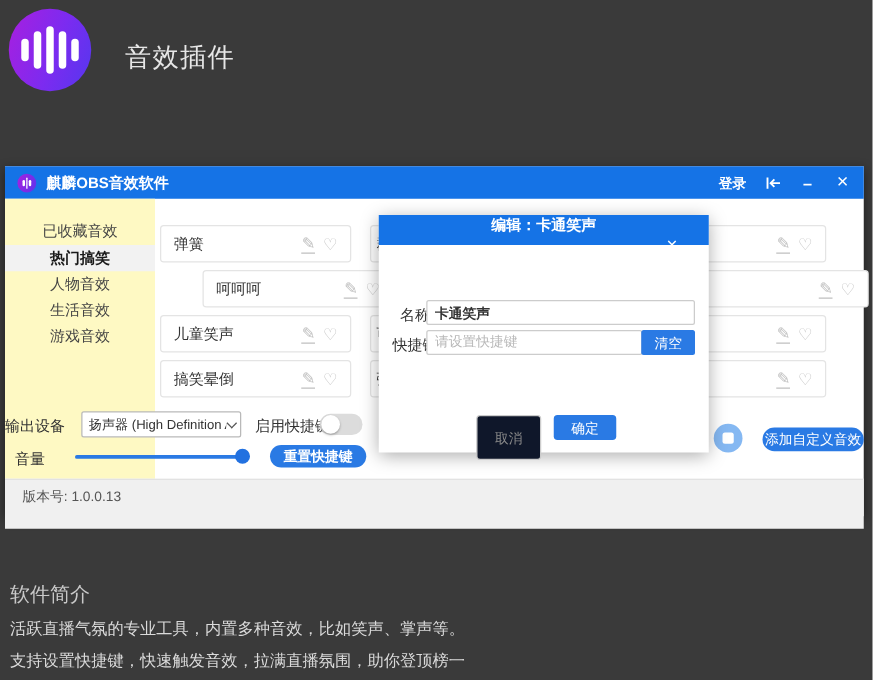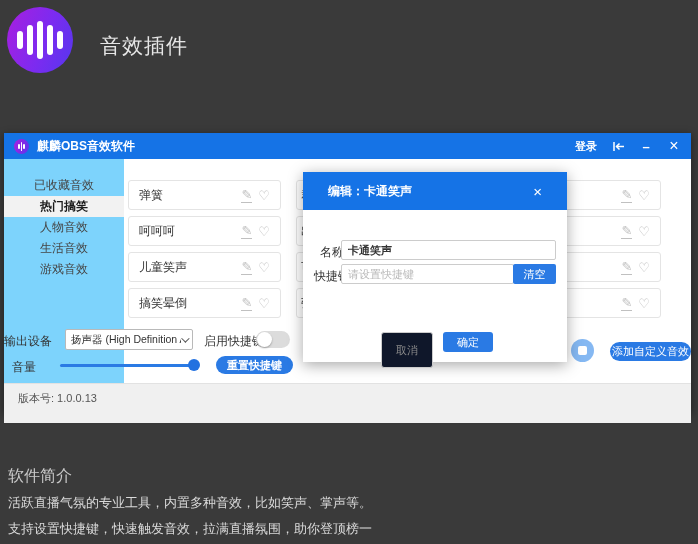--- a/index.html
+++ b/index.html
@@ -42,35 +42,35 @@
   }
   .tb-icon i { display:block; width:1.5px; background:#fff; border-radius:1px; }
   .tb-title { font-size:12px; font-weight:bold; }
   .tb-right { margin-left:auto; display:flex; align-items:center; gap:14px; }
   .tb-login { font-size:11px; font-weight:bold; cursor:pointer; }
   .tb-btn { display:flex; align-items:center; justify-content:center;
     width:14px; height:14px; cursor:pointer; color:#fff; font-size:13px; }
   .tb-minus { font-weight:bold; letter-spacing:0; }
 
   
-  .sidebar { position:absolute; left:0; top:26px; width:120px; height:224px; background:#7dd3fc; padding-top:16px; }
+  .sidebar { position:absolute; left:0; top:26px; width:120px; height:224px; background:#fef9c3; padding-top:16px; }
   .side-item {
     height:21px; line-height:21px; text-align:center;
     font-size:12px; color:#454545; cursor:pointer;
   }
   .side-item.active { background:#f2f2f2; color:#1a1a1a; font-weight:bold; }
 
   
   .card {
     position:absolute; width:153px; height:30px;
     background:#fff; border:1px solid #e4e4e4; border-radius:3px;
     display:flex; align-items:center; padding:0 10px; gap:6px;
   }
   .card.c1 { left:124px; } .card.c2 { left:292px; padding-left:4px; } .card.c3 { left:505px; width:152px; }
-  .card.r0 { top:47px; } .card.r1 { top:83px; } .card.r2 { top:119px; } .card.r3 { top:155px; }
+  .card.r0 { top:47px; } .card.r1 { top:83px;margin-left:34px; } .card.r2 { top:119px; } .card.r3 { top:155px; }
   .card .name { font-size:12px; color:#333; flex:1 1 auto; white-space:nowrap; overflow:hidden; }
   .card .ico { font-size:13px; color:#c0c0c0; cursor:pointer; line-height:1; }
   .card .edit { border-bottom:1px solid #c0c0c0; padding-bottom:1px; }
 
   
   .lbl { position:absolute; font-size:12px; color:#333; }
   .dropdown {
     position:absolute; left:61px; top:196px; width:128px; height:21px;
     border:1px solid #b9b9b9; border-radius:2px; background:#fff;
     display:flex; align-items:center; padding:0 5px; cursor:pointer;
@@ -108,22 +108,22 @@
     background:#f0f0f0; border-top:1px solid #e2e2e2;
     font-size:11px; color:#555; line-height:29px; padding-left:14px;
   }
 
   
   .modal {
     position:absolute; left:299px; top:39px; width:264px; height:190px;
     background:#fff; box-shadow:0 3px 14px rgba(0,0,0,.35); z-index:10;
   }
   .modal-head {
-    height:38px; background:#1573e6; color:#fff;
-    display:flex; align-items:center; padding:0 25px;
+    height:24px; background:#1573e6; color:#fff;
+    display:flex; align-items:center; padding:0 25px;flex-direction:column;
   }
   .modal-title { font-size:12px; font-weight:bold; }
   .modal-close { margin-left:auto; font-size:15px; cursor:pointer; line-height:1; }
   .m-lbl { position:absolute; font-size:12px; color:#333; }
   .m-input {
     position:absolute; height:20px; border:1px solid #ccc; border-radius:2px;
     font-size:11px; padding:0 6px; color:#333; outline:none;
     font-family:"Liberation Sans","DejaVu Sans",sans-serif;
   }
   .m-input::placeholder { color:#b8b8b8; }

